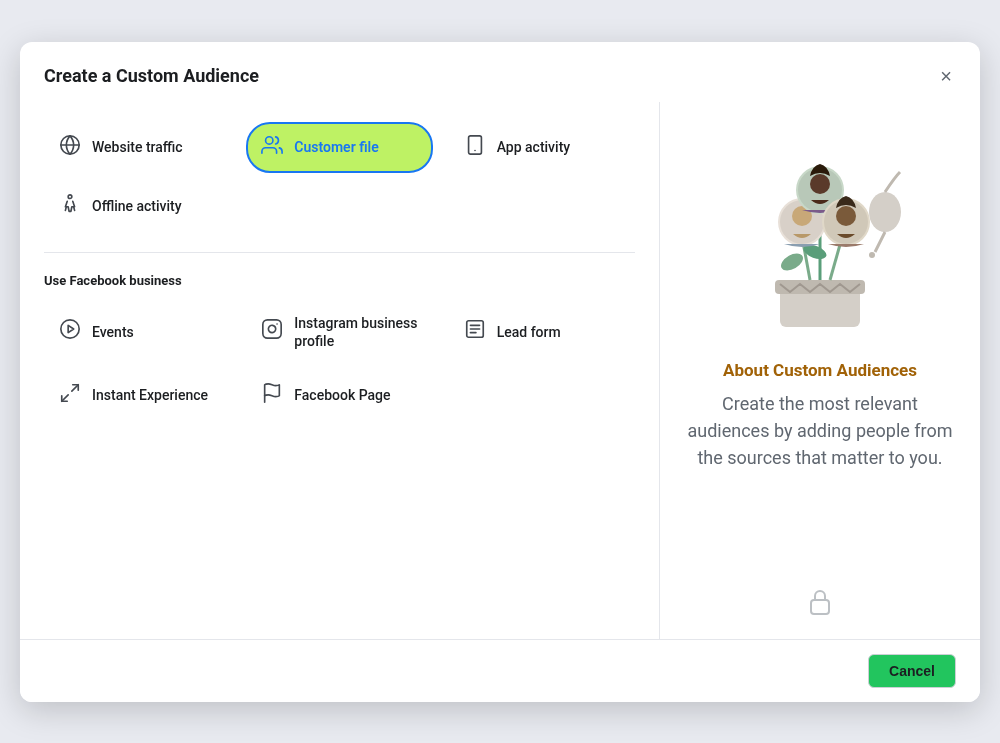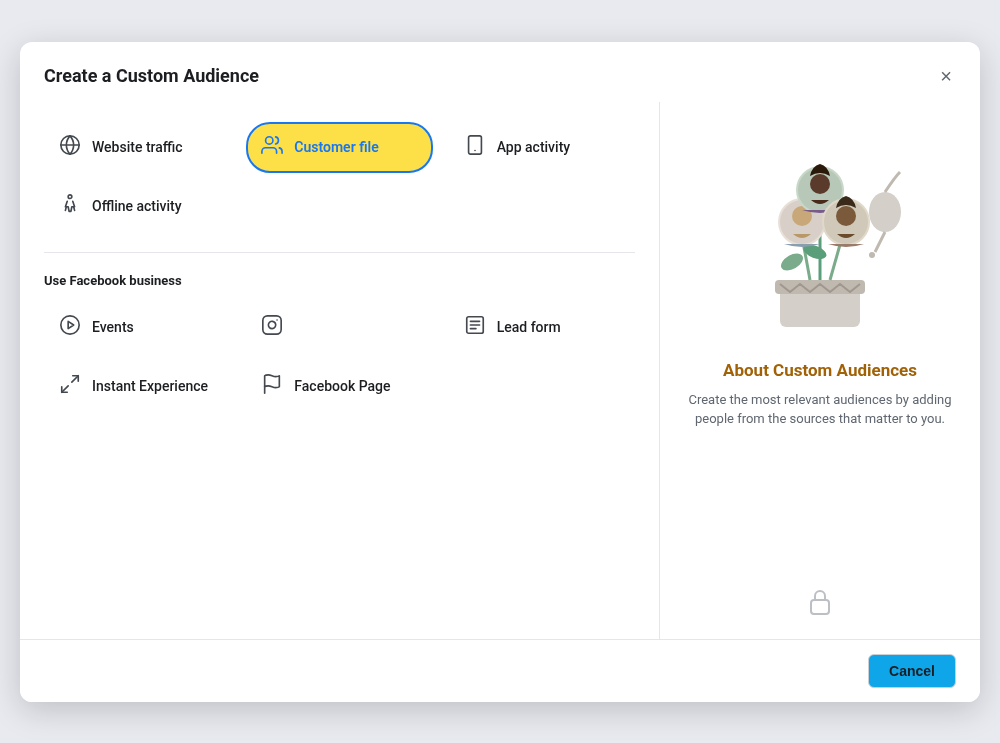--- a/index.html
+++ b/index.html
@@ -89,21 +89,21 @@
       gap: 10px;
       padding: 10px 12px;
       border-radius: 8px;
       cursor: pointer;
       border: 2px solid transparent;
       transition: background 0.1s;
     }
     .option-item.selected {
       border: 2.5px solid #1877f2;
       border-radius: 24px;
-      background: #fde047;
+      background: #bef264;
     }
     .option-icon {
       font-size: 20px;
       color: #444950;
       flex-shrink: 0;
       width: 24px;
       text-align: center;
     }
     .option-label {
       font-size: 14px;
@@ -123,21 +123,21 @@
       justify-content: center;
       margin-bottom: 18px;
     }
     .about-title {
       font-size: 17px;
       font-weight: 700;
       color: #a16207;
       margin-bottom: 10px;
     }
     .about-desc {
-      font-size: 13px;
+      font-size: 18px;
       color: #606770;
       text-align: center;
       line-height: 1.5;
     }
     .lock-section {
       margin-top: auto;
       display: flex;
       flex-direction: column;
       align-items: center;
       padding-top: 16px;
@@ -145,21 +145,21 @@
       font-size: 12px;
     }
     .modal-footer {
       display: flex;
       justify-content: flex-end;
       padding: 14px 24px;
       border-top: 1px solid #e4e6eb;
       background: #fff;
     }
     .cancel-btn {
-      background: #0ea5e9;
+      background: #22c55e;
       border: 1px solid #ccd0d5;
       border-radius: 6px;
       padding: 8px 20px;
       font-size: 14px;
       font-weight: 600;
       color: #1c1e21;
       cursor: pointer;
     }
 
     
@@ -246,20 +246,21 @@
           </div>
 
           <div class="option-item">
             <span class="option-icon">
               <svg width="22" height="22" viewBox="0 0 24 24" fill="none" stroke="#444950" stroke-width="1.8" stroke-linecap="round" stroke-linejoin="round">
                 <rect x="2" y="2" width="20" height="20" rx="5" ry="5"></rect>
                 <path d="M16 11.37A4 4 0 1 1 12.63 8 4 4 0 0 1 16 11.37z"></path>
                 <line x1="17.5" y1="6.5" x2="17.51" y2="6.5"></line>
               </svg>
             </span>
+            <span class="option-label">Instagram business profile</span>
           </div>
 
           <div class="option-item">
             <span class="option-icon">
               <svg width="22" height="22" viewBox="0 0 24 24" fill="none" stroke="#444950" stroke-width="1.8" stroke-linecap="round" stroke-linejoin="round">
                 <rect x="3" y="3" width="18" height="18" rx="2"></rect>
                 <line x1="7" y1="8" x2="17" y2="8"></line>
                 <line x1="7" y1="12" x2="17" y2="12"></line>
                 <line x1="7" y1="16" x2="13" y2="16"></line>
               </svg>

